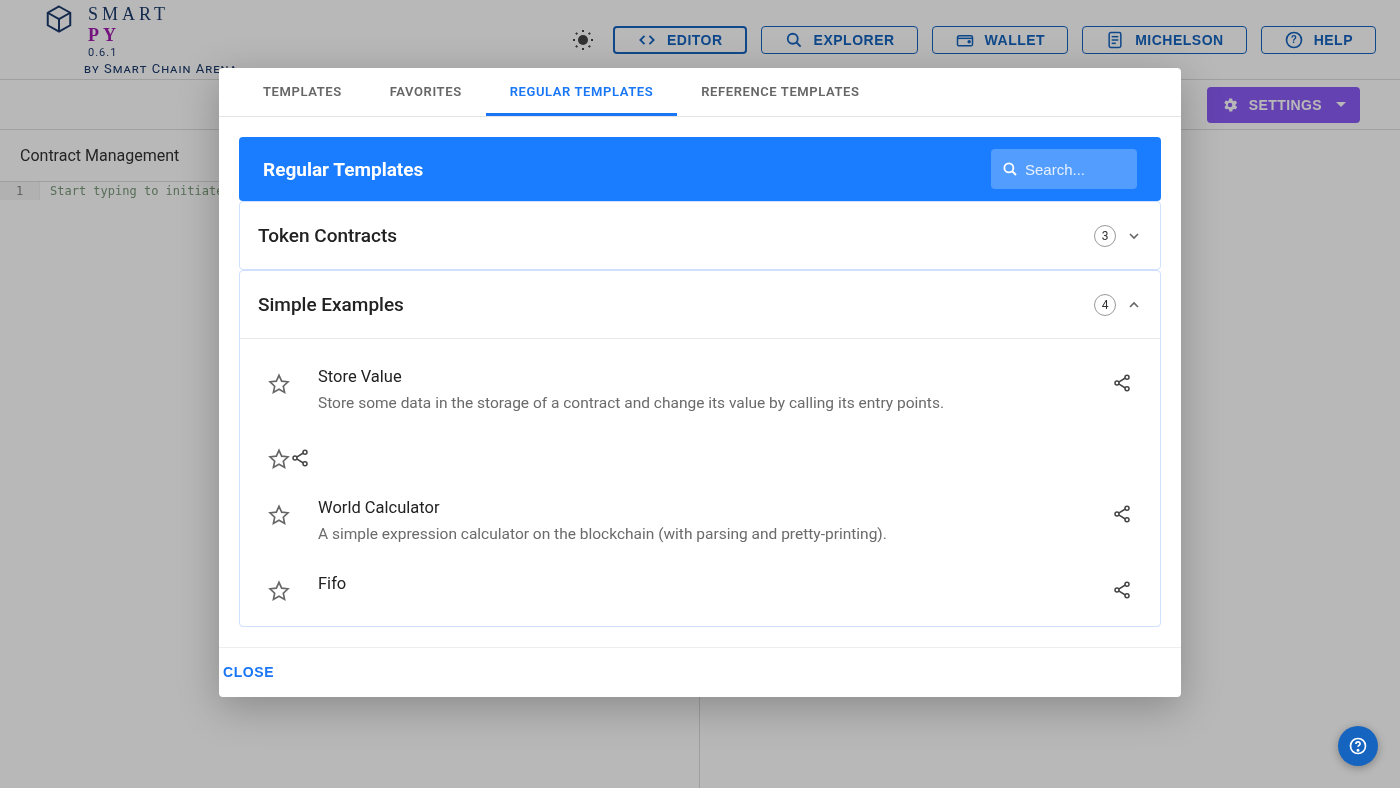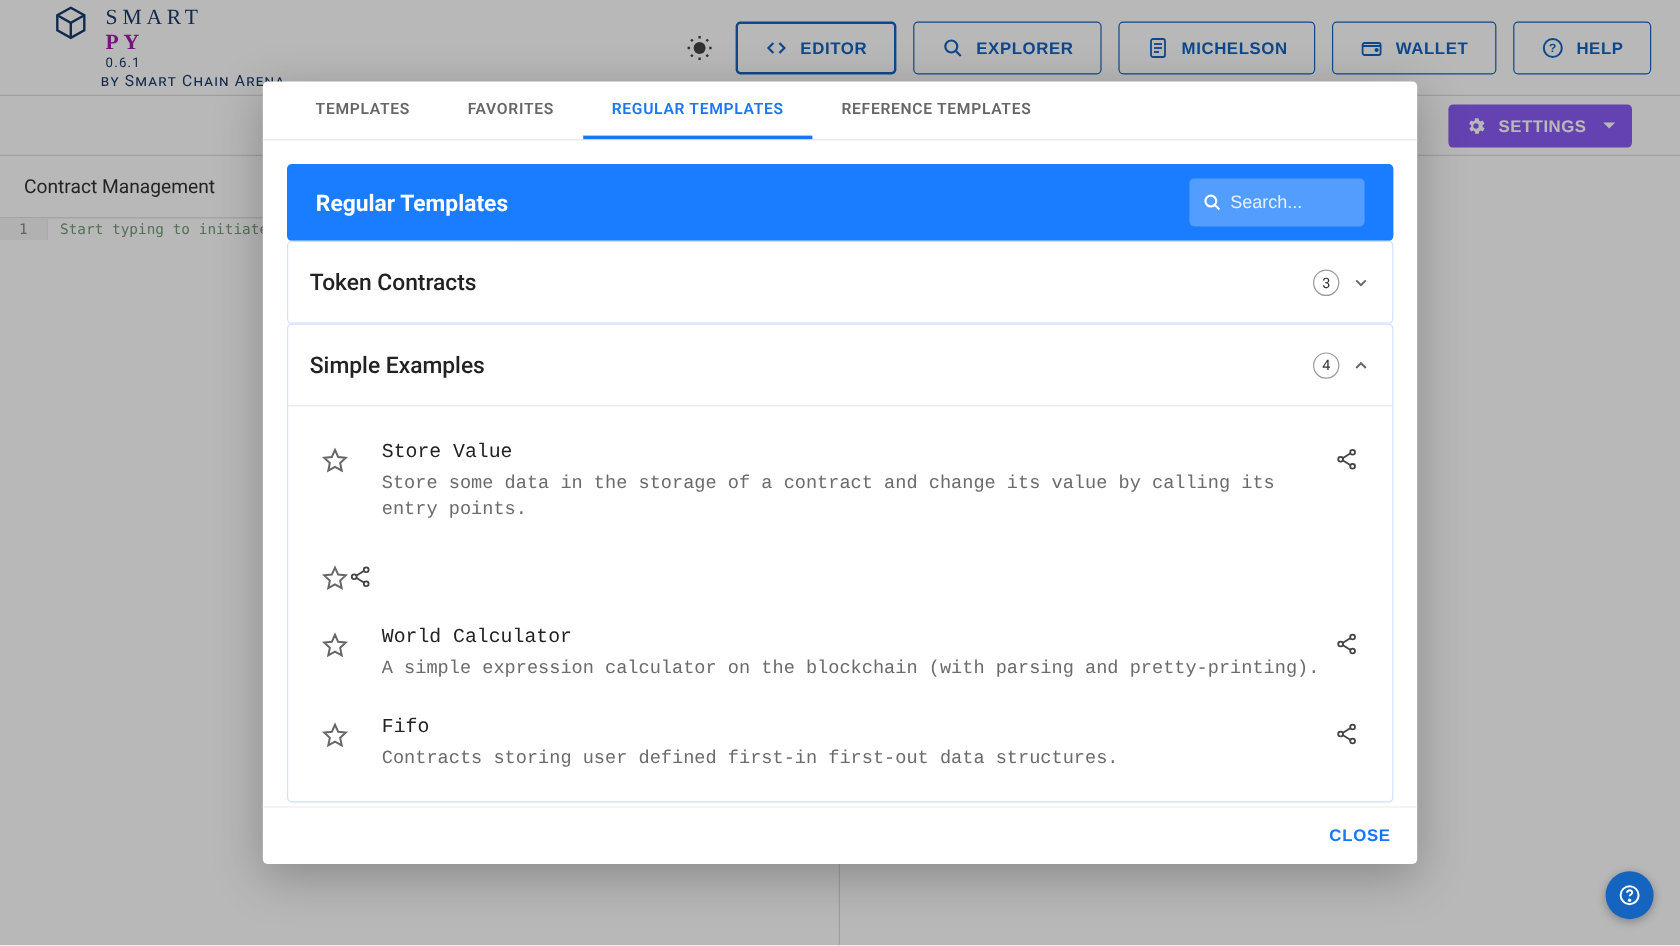--- a/index.html
+++ b/index.html
@@ -29,21 +29,21 @@
 .logo-text { margin-left:10px; display:flex; flex-direction:column; }
 .logo-line1 { display:flex; align-items:baseline;flex-direction:column; }
 .logo-smart { font-size:18px; letter-spacing:4px; font-weight:500; color:#1b3a6b; font-family: Georgia,serif;}
 .logo-py { font-size:18px; letter-spacing:4px; font-weight:700; color:#a21caf; font-family: Georgia,serif;}
 .logo-ver { font-size:11px; color:#1b3a6b; margin-left:4px; letter-spacing:1px;}
 .logo-line2 { font-size:13px; letter-spacing:1px; color:#1b3a6b; font-variant: small-caps; margin-top:2px;}
 .nav-spacer { flex:1; }
 .brightness-icon { width:24px; height:24px; color:#444; margin-right:18px; }
 .nav-buttons { display:flex; gap:14px; }
 .nav-btn {
-  height:44px; padding:0 22px;
+  height:28px; padding:0 22px;
   border:1px solid #1565c0; border-radius:4px;
   background:transparent; color:#1565c0;
   display:flex; align-items:center; gap:10px;
   font-size:14px; font-weight:600; letter-spacing:0.5px;
   cursor:pointer;
 }
 .nav-btn.active { border:2px solid #1565c0; }
 .nav-btn svg { width:20px; height:20px; }
 
 .subbar {
@@ -120,30 +120,30 @@
 .acc-header h3 { font-size:19px; font-weight:500; color:#222; }
 .acc-meta { display:flex; align-items:center; gap:10px; }
 .count-badge {
   width:22px;height:22px;border:1px solid #999;border-radius:50%;
   display:flex;align-items:center;justify-content:center;
   font-size:12px;color:#333;
 }
 .chev { width:16px;height:16px;color:#666; }
 .acc-body { border-top:1px solid #e8e8e8; padding:20px 0 4px; }
 .template-row {
-  display:flex; align-items:flex-start; padding:8px 28px 20px;font-family:Liberation Mono, monospace;
+  display:flex; align-items:flex-start; padding:8px 28px 20px;
 }
 .star { width:22px;height:22px;color:#666; flex:none; margin-top:6px; cursor:pointer;}
 .trow-main { flex:1; margin-left:28px; }
 .trow-title { font-size:16.5px; color:#222; margin-bottom:6px; cursor:pointer;}
 .trow-desc { font-size:15.5px; color:#6b6b6b; line-height:1.45; }
 .share { width:20px;height:20px;color:#444; margin-top:6px; cursor:pointer;}
 .modal-footer {
   border-top:1px solid #eee; height:50px;
-  display:flex; align-items:center; justify-content:flex-end;
+  display:flex; align-items:center; justify-content:flex-start;
   padding-right:18px;
 }
 .close-btn {
   background:none;border:none;color:#1976f5;font-size:14px;
   font-weight:600;letter-spacing:0.6px;cursor:pointer;padding:8px 4px;
 }
 
 .help-bubble {
   position:absolute; right:22px; bottom:22px;
   width:40px;height:40px;border-radius:50%;
@@ -190,34 +190,34 @@
     </button>
     <button class="nav-btn">
       <svg viewBox="0 0 24 24" fill="none" stroke="currentColor" stroke-width="2.2">
           <circle cx="10.5" cy="10.5" r="6"></circle>
           <line x1="20" y1="20" x2="15" y2="15"></line>
         </svg>
       <span>EXPLORER</span>
     </button>
     <button class="nav-btn">
       <svg viewBox="0 0 24 24" fill="none" stroke="currentColor" stroke-width="1.8">
+          <rect x="3" y="7" width="18" height="12" rx="2"></rect>
+          <path d="M3 10h18"></path>
+          <circle cx="17" cy="14" r="1.2" fill="currentColor"></circle>
+        </svg>
+      <span>WALLET</span>
+    </button>
+    <button class="nav-btn">
+      <svg viewBox="0 0 24 24" fill="none" stroke="currentColor" stroke-width="1.8">
           <rect x="5" y="3" width="14" height="18" rx="2"></rect>
           <line x1="8" y1="8" x2="16" y2="8"></line>
           <line x1="8" y1="12" x2="16" y2="12"></line>
           <line x1="8" y1="16" x2="13" y2="16"></line>
         </svg>
       <span>MICHELSON</span>
-    </button>
-    <button class="nav-btn">
-      <svg viewBox="0 0 24 24" fill="none" stroke="currentColor" stroke-width="1.8">
-          <rect x="3" y="7" width="18" height="12" rx="2"></rect>
-          <path d="M3 10h18"></path>
-          <circle cx="17" cy="14" r="1.2" fill="currentColor"></circle>
-        </svg>
-      <span>WALLET</span>
     </button>
     <button class="nav-btn">
       <svg viewBox="0 0 24 24" fill="currentColor">
           <circle cx="12" cy="12" r="9" fill="none" stroke="currentColor" stroke-width="2"></circle>
           <text x="12" y="16" text-anchor="middle" font-size="12" font-weight="bold" fill="currentColor">?</text>
         </svg>
       <span>HELP</span>
     </button>
   </div>
 </div>
@@ -328,21 +328,20 @@
                 <line x1="8" y1="11" x2="16" y2="6"></line>
                 <line x1="8" y1="13" x2="16" y2="18"></line>
               </svg>
           </div>
           <div class="template-row">
             <svg class="star" viewBox="0 0 24 24" fill="none" stroke="currentColor" stroke-width="1.8">
                 <polygon points="12,2.5 14.9,8.9 21.8,9.6 16.7,14.4 18.1,21.2 12,17.8 5.9,21.2 7.3,14.4 2.2,9.6 9.1,8.9"></polygon>
               </svg>
             <div class="trow-main">
               <div class="trow-title">Fifo</div>
-              <div class="trow-desc">Contracts storing user defined first-in first-out data structures.</div>
             </div>
             <svg class="share" viewBox="0 0 24 24" fill="none" stroke="currentColor" stroke-width="1.8">
                 <circle cx="18" cy="5" r="2.4"></circle>
                 <circle cx="6" cy="12" r="2.4"></circle>
                 <circle cx="18" cy="19" r="2.4"></circle>
                 <line x1="8" y1="11" x2="16" y2="6"></line>
                 <line x1="8" y1="13" x2="16" y2="18"></line>
               </svg>
           </div>
         </div>

